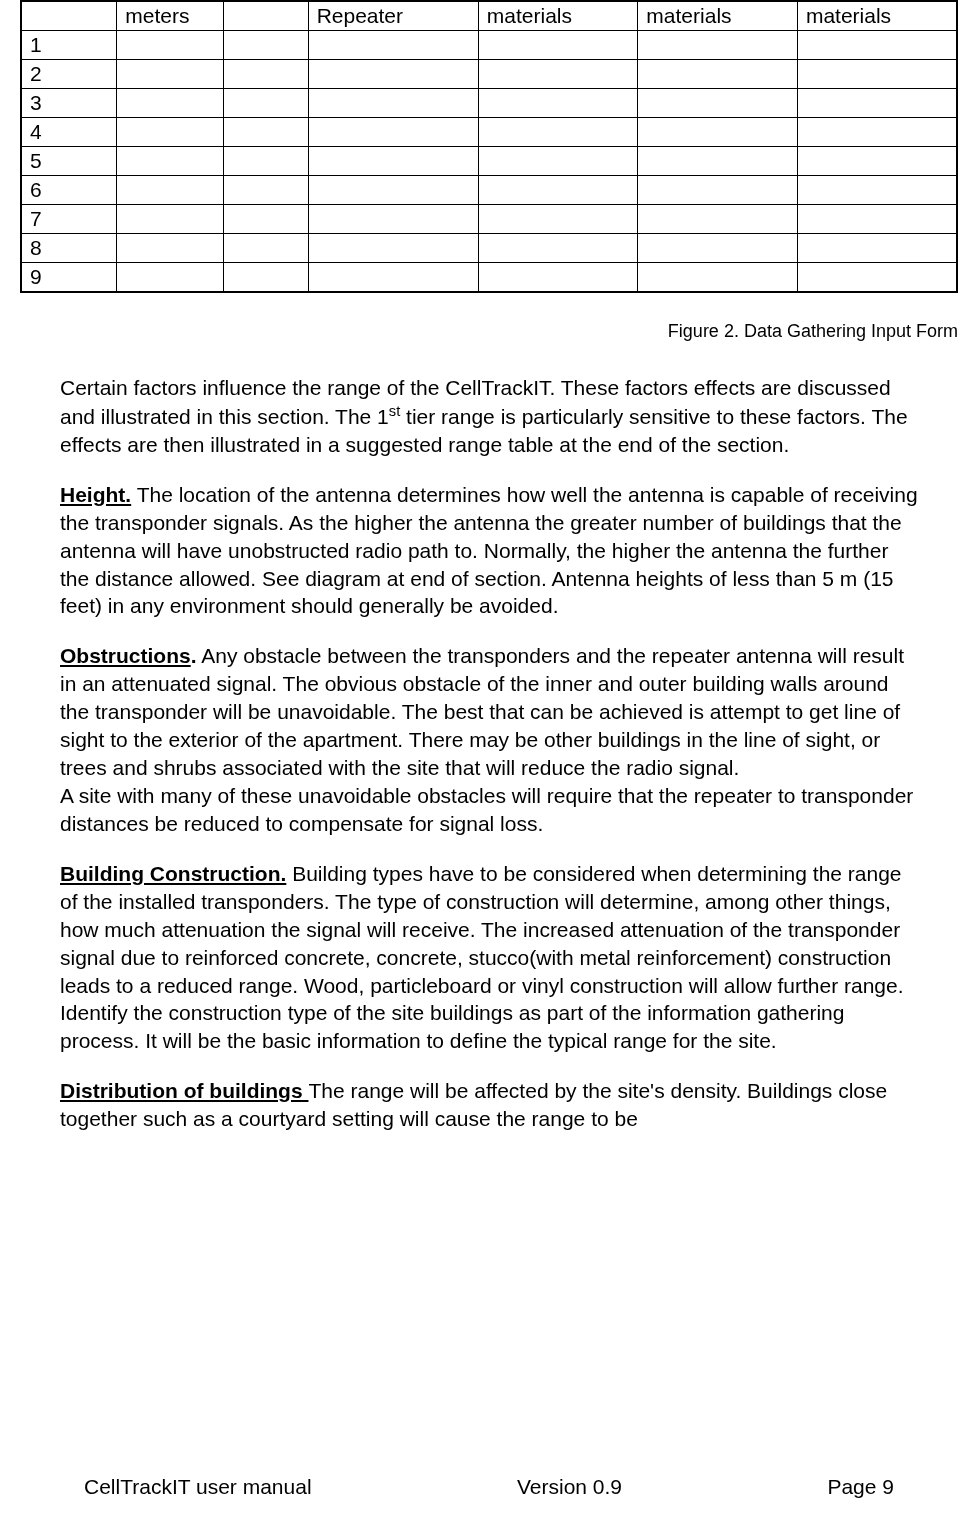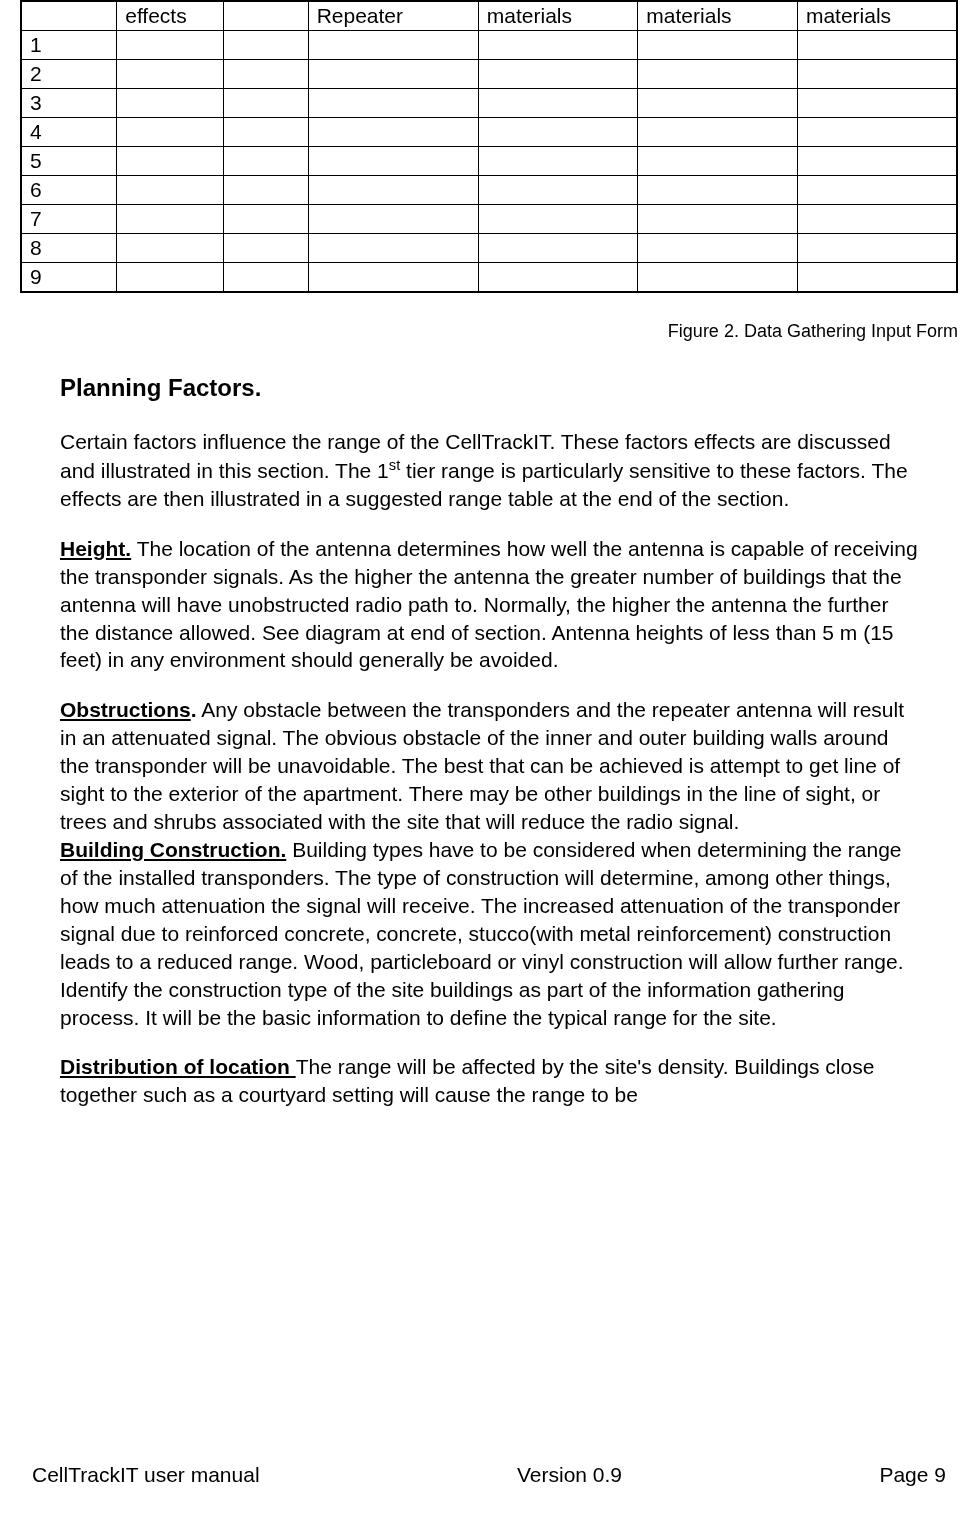--- a/index.html
+++ b/index.html
@@ -44,43 +44,43 @@
     p {
       line-height: 1.33;
       margin-bottom: 22px;
     }
     .label {
       font-weight: bold;
       text-decoration: underline;
     }
     .footer {
       position: absolute;
-      bottom: 40px;
+      bottom: 28px;
       left: 0;
       width: 100%;
-      padding: 0 32px;
+      padding: 0 84px;
       display: flex;
       justify-content: space-between;
       font-size: 21px;
     }
     sup { font-size: 0.7em; }
     .col-n { width: 90px; }
     .col-1 { width: 100px; }
     .col-2 { width: 80px; }
     .col-3 { width: 160px; margin-top: 38px; }
     .col-4, .col-5, .col-6 { width: 150px; }
   </style>
 </head>
 <body>
 
 <table>
   <thead>
     <tr>
       <th class="col-n"></th>
-      <th class="col-1">effects</th>
+      <th class="col-1">meters</th>
       <th class="col-2"></th>
       <th class="col-3">Repeater</th>
       <th class="col-4">materials</th>
       <th class="col-5">materials</th>
       <th class="col-6">materials</th>
     </tr>
   </thead>
   <tbody>
     <tr>
         <td>1</td>
@@ -162,40 +162,42 @@
         <td></td>
         <td></td>
         <td></td>
       </tr>
   </tbody>
 </table>
 
 <div class="caption">Figure 2. Data Gathering Input Form</div>
 
 <div class="content">
-  <h2>Planning Factors.</h2>
 
   <p>
     <span>Certain factors influence the range of the CellTrackIT. These factors effects are discussed and illustrated in this section. The 1</span><sup>st</sup><span> tier range is particularly sensitive to these factors. The effects are then illustrated in a suggested range table at the end of the section.</span>
   </p>
 
   <p>
     <span class="label">Height.</span><span>  The location of the antenna determines how well the antenna is capable of receiving the transponder signals. As the higher the antenna the greater number of buildings that the antenna will have unobstructed radio path to. Normally, the higher the antenna the further the distance allowed. See diagram at end of section. Antenna heights of less than 5 m (15 feet) in any environment should generally be avoided.</span>
   </p>
 
   <p style="margin-bottom:0;">
     <span class="label">Obstructions</span><span style="font-weight:bold;">.</span><span> Any obstacle between the transponders and the repeater antenna will result in an attenuated signal.  The obvious obstacle of the inner and outer building walls around the transponder will be unavoidable. The best that can be achieved is attempt to get line of sight to the exterior of the apartment. There may be other buildings in the line of sight, or trees and shrubs associated with the site that will reduce the radio signal.</span>
   </p>
+  <p>
+    <span> A site with many of these unavoidable obstacles will require that the repeater to transponder distances be reduced to compensate for signal loss.</span>
+  </p>
 
   <p>
     <span class="label">Building Construction.</span><span>  Building types have to be considered when determining the range of the installed transponders. The type of construction will determine, among other things, how much attenuation the signal will receive. The increased attenuation of the transponder signal due to reinforced concrete, concrete, stucco(with metal reinforcement) construction leads to a reduced range.  Wood, particleboard or vinyl construction will allow further range.  Identify the construction type of the site buildings as part of the information gathering process.  It will be the basic information to define the typical range for the site.</span>
   </p>
 
   <p>
-    <span class="label">Distribution of location </span><span>The range will be affected by the site's density. Buildings close together such as a courtyard setting will cause the range to be</span>
+    <span class="label">Distribution of buildings </span><span>The range will be affected by the site's density. Buildings close together such as a courtyard setting will cause the range to be</span>
   </p>
 </div>
 
 <div class="footer">
   <span>CellTrackIT user manual</span>
   <span>Version 0.9</span>
   <span>Page 9</span>
 </div>
 
 </body></html>

